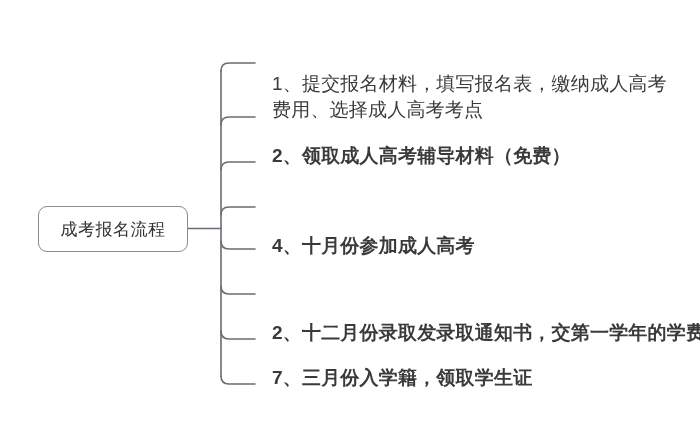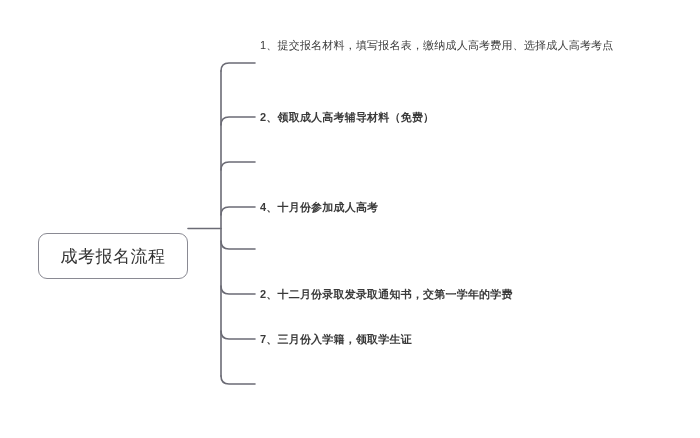--- a/index.html
+++ b/index.html
@@ -37,36 +37,36 @@
     top: 206px;
     width: 150px;
     height: 46px;
     box-sizing: border-box;
     border: 1.5px solid #8a8a93;
     border-radius: 9px;
     background: #ffffff;
     display: flex;
     align-items: center;
     justify-content: center;
-    margin-top: 27px;
   }
   .root-label {
     font-size: 17px;
     color: #333333;
     letter-spacing: 0.5px;
     white-space: nowrap;
   }
   
   .branch-label {
     position: absolute;
-    left: 260px;
-    font-size: 11px;
+    left: 272px;
+    font-size: 19px;
     line-height: 26px;
     color: #3a3a3a;
     letter-spacing: 0.2px;
+    margin-top: 39px;
   }
   .branch-label.wrap {
     width: 400px;
   }
   .branch-label.nowrap {
     white-space: nowrap;
     font-weight: bold;
   }
 </style>
 </head>

